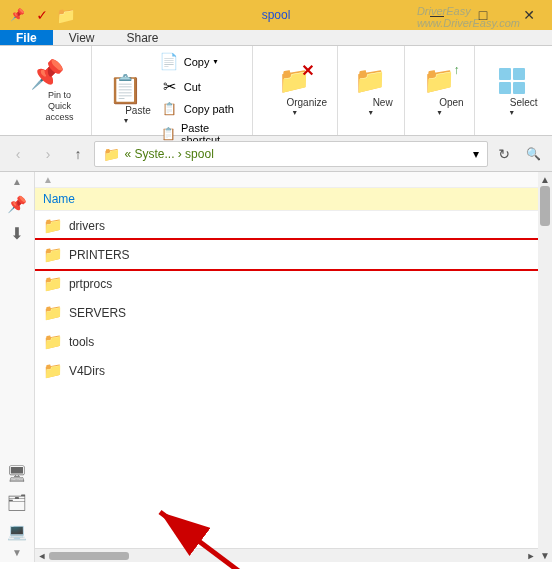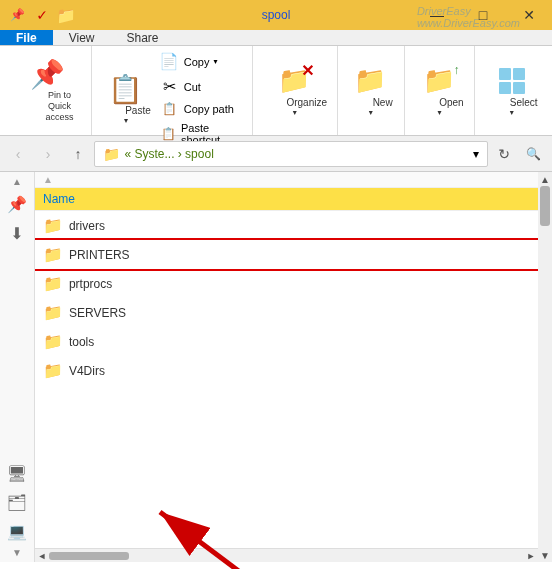--- a/index.html
+++ b/index.html
@@ -54,21 +54,21 @@
     .path-arrow { margin-left: 4px; }
     .address-refresh { width: 28px; height: 28px; display: flex; align-items: center; justify-content: center; cursor: pointer; color: #555; font-size: 14px; }
     .address-search { width: 28px; height: 28px; display: flex; align-items: center; justify-content: center; }
 
     
     .main-area { display: flex; height: 390px; }
     .sidebar { width: 35px; background: #f8f8f8; border-right: 1px solid #ddd; display: flex; flex-direction: column; align-items: center; padding-top: 4px; gap: 2px; overflow: hidden; }
     .sidebar-icon { font-size: 16px; color: #666; cursor: pointer; padding: 4px; }
 
     .file-pane { flex: 1; display: flex; flex-direction: column; overflow: hidden; }
-    .file-header { display: flex; align-items: center; padding: 4px 8px; border-bottom: 1px solid #eee; background: #fde047; }
+    .file-header { display: flex; align-items: center; padding: 4px 8px; border-bottom: 1px solid #eee; background: #fef9c3; }
     .col-name { flex: 1; font-size: 12px; color: #0078d7; cursor: pointer; }
     .scrollbar-v { width: 14px; background: #f0f0f0; display: flex; flex-direction: column; }
     .scroll-track { flex: 1; position: relative; }
     .scroll-thumb { position: absolute; top: 0; left: 2px; right: 2px; height: 40px; background: #b0b0b0; border-radius: 3px; }
     .scroll-arrow { height: 14px; display: flex; align-items: center; justify-content: center; font-size: 10px; cursor: pointer; color: #555; }
 
     .file-list { flex: 1; overflow: hidden; }
     .file-item { display: flex; align-items: center; padding: 5px 8px; cursor: pointer; gap: 6px; }
     .folder-icon { font-size: 16px; color: #f0c040; }
     .file-name { font-size: 12px; color: #333; }

